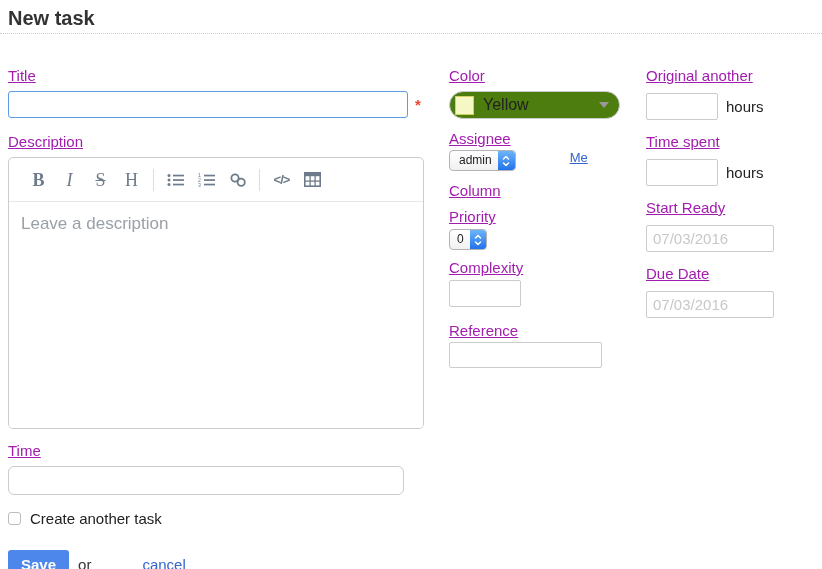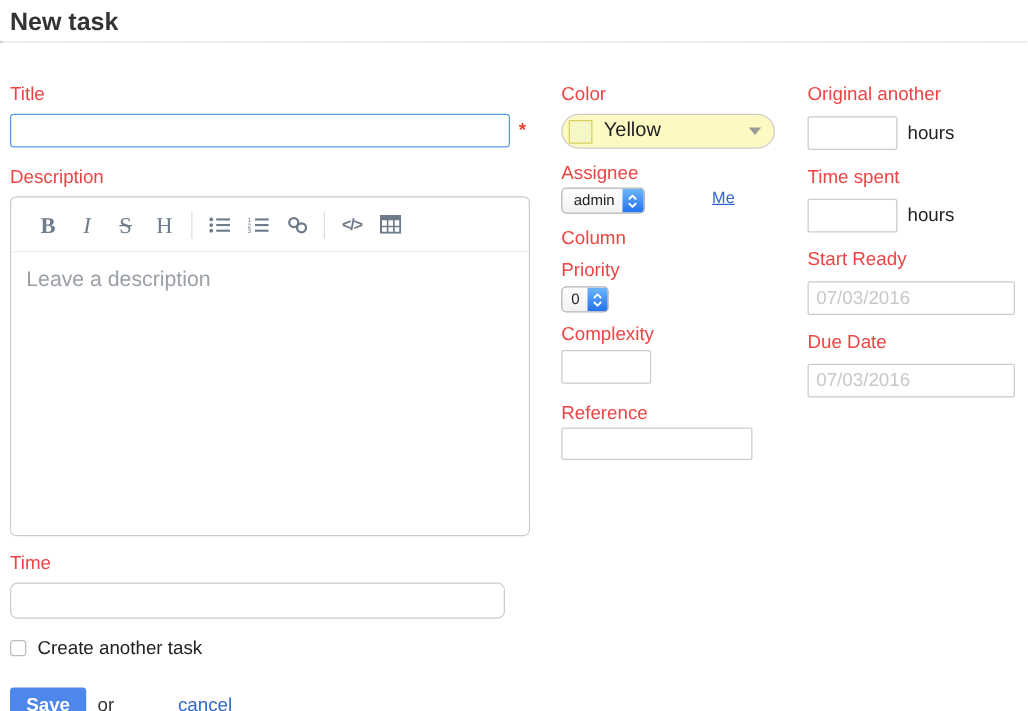--- a/index.html
+++ b/index.html
@@ -11,21 +11,21 @@
   }
   .page-header { padding:7px 8px 3px; border-bottom:1px dotted #ccc; }
   .page-title { font-size:20px; font-weight:bold; color:#333; letter-spacing:0; }
 
   .form-area { position:relative; }
   .col { position:absolute; top:33px; }
   .col-left { left:8px; width:416px; }
   .col-mid { left:449px; width:185px; }
   .col-right { left:646px; width:170px; }
 
-  .field-label { display:block; font-size:15px; color:#ef4444; margin-bottom:7px; }
+  .field-label { display:block; font-size:15px; color:#a21caf; margin-bottom:7px;text-decoration:underline; }
 
   
   .title-row { display:flex; align-items:center; }
   .title-input {
     width:400px; height:27px; border:1px solid #5b9ce7; border-radius:3px;
     padding:0 8px; font-size:15px; font-family:"Liberation Sans",sans-serif;
     outline:none; color:#333;
   }
   .req { color:#ee4433; font-weight:bold; margin-left:7px; font-size:15px; }
 
@@ -70,21 +70,21 @@
   
   .actions { display:flex; align-items:center; margin-top:23px; }
   .save-btn {
     background:#4d87ec; color:#fff; font-weight:bold; font-size:15px;
     border:none; border-radius:3px; padding:6px 13px; cursor:pointer;
     font-family:"Liberation Sans",sans-serif;
   }
   .or-text { margin:0 6px 0 9px; color:#333; }
   a.link { color:#3366cc; text-decoration:underline; cursor:pointer;padding-left:45px; }
   .color-select {
-    width:171px; height:28px; border:1px solid #ccc; border-radius:14px; background:#fef9c3;
+    width:171px; height:28px; border:1px solid #ccc; border-radius:14px; background:#4d7c0f;
     display:flex; align-items:center; padding:0 10px 0 5px; cursor:pointer;
   }
   .swatch { width:19px; height:19px; background:#f5f7c4; border:1px solid #d5d060; }
   .color-select-text { margin-left:9px; font-size:16px; color:#222; }
   .caret-down {
     margin-left:auto; width:0; height:0;
     border-left:5px solid transparent; border-right:5px solid transparent;
     border-top:6px solid #9a9a9a;
   }
 
@@ -110,21 +110,21 @@
     font-size:15px; font-family:"Liberation Sans",sans-serif; color:#333; background:#fff;
   }
   .complexity-input { width:72px; height:27px; margin-top:4px; }
   .reference-input { width:153px; height:26px; margin-top:3px; }
   .lbl-gap-lg { margin-top:15px; }
 
   
   .hours-row { display:flex; align-items:center; margin-bottom:13px; }
   .hours-input { width:72px; height:27px; }
   .hours-suffix { margin-left:8px; font-size:15px; color:#222; }
-  .date-input { width:166px; height:27px; margin-bottom:13px; }
+  .date-input { width:128px; height:27px; margin-bottom:13px; }
   .date-input::placeholder { color:#c8c8c8; opacity:1; }
   .rc-label { margin-bottom:9px; }
 </style>
 </head>
 <body>
 
 <div class="page-header">
   <div class="page-title">New task</div>
 </div>
 

